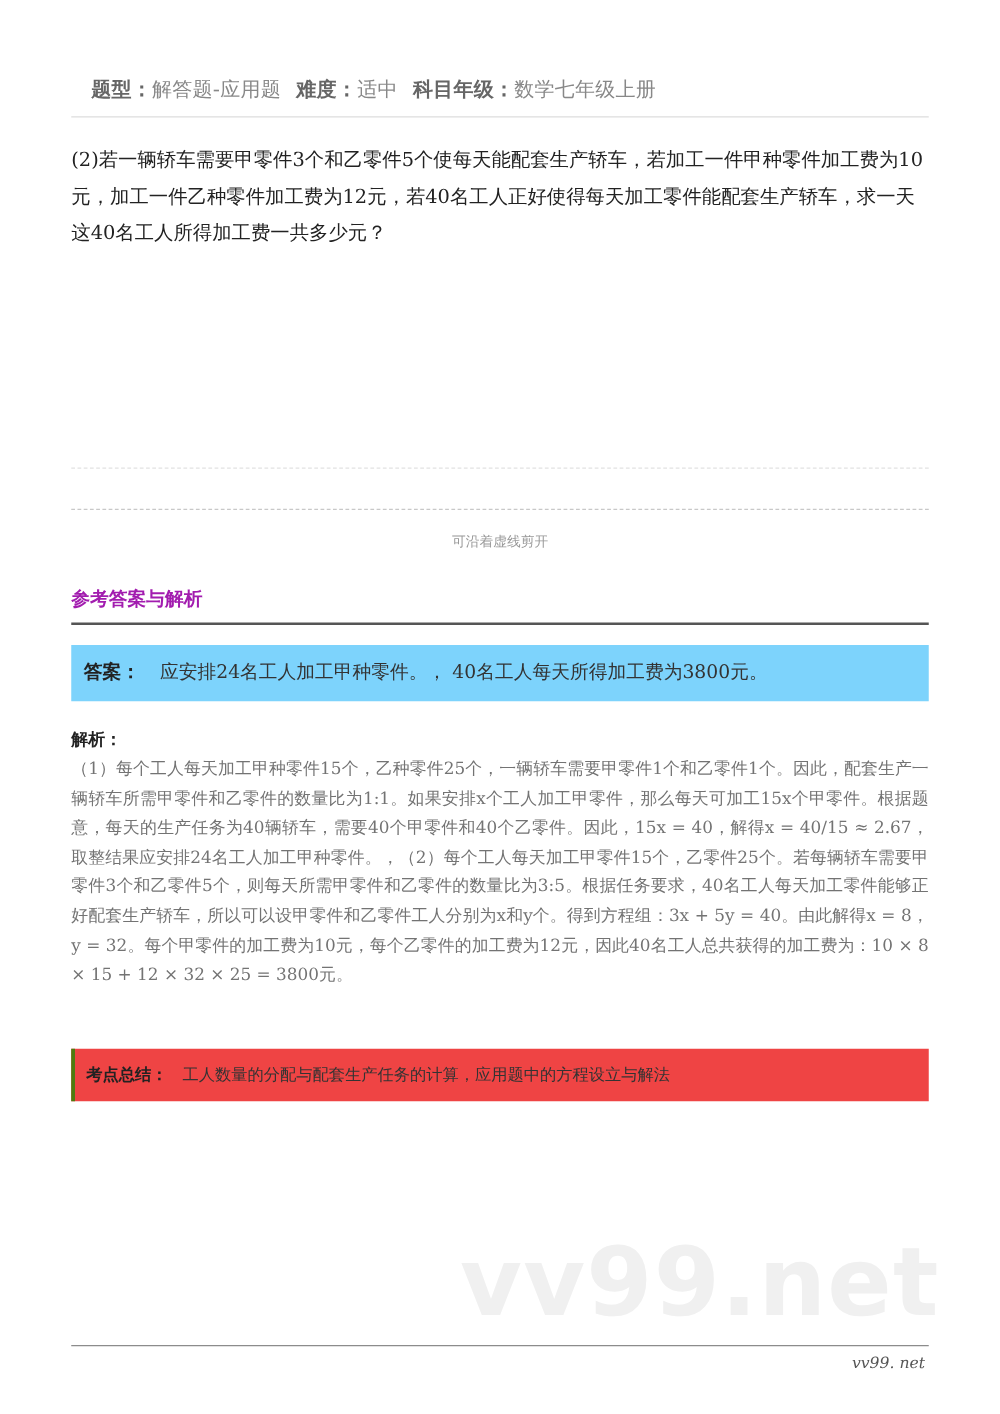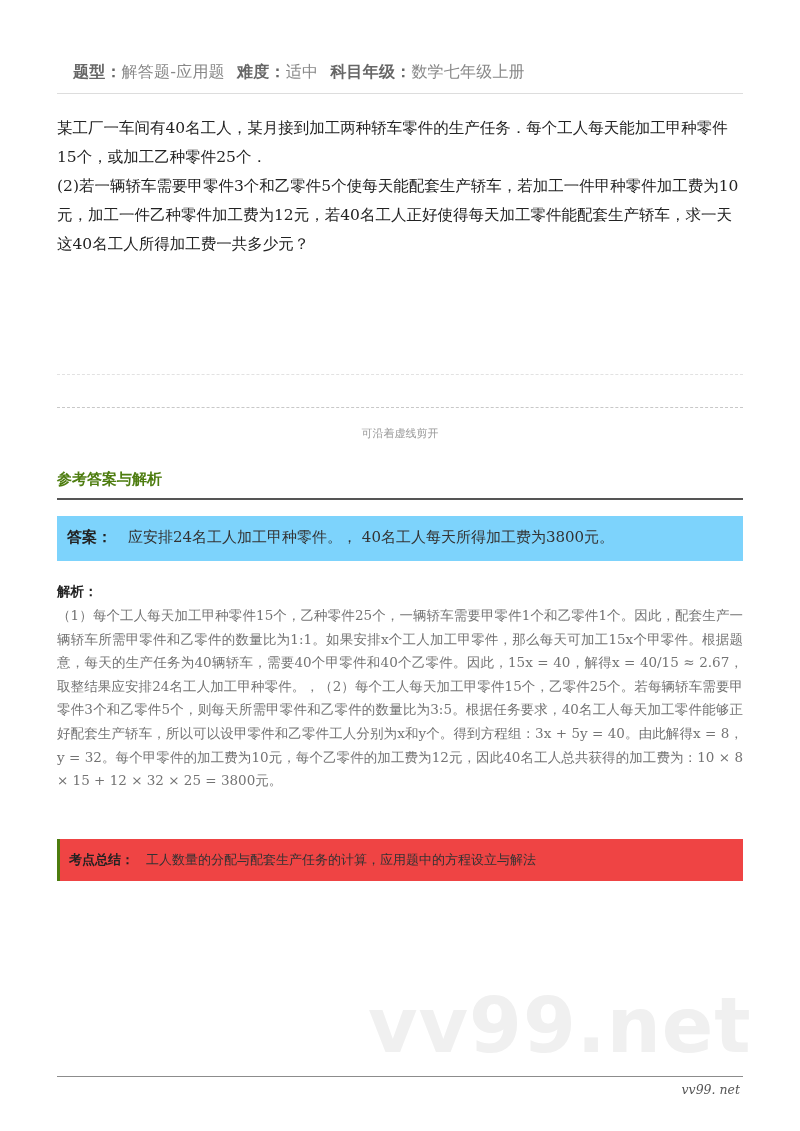--- a/index.html
+++ b/index.html
@@ -73,21 +73,21 @@
       font-size: 11px;
       color: #999999;
     }
     .ans-heading {
       position: absolute;
       left: 0;
       top: 470px;
       font-family: "DejaVu Sans", "Liberation Sans", sans-serif;
       font-weight: bold;
       font-size: 15px;
-      color: #4d7c0f;
+      color: #a21caf;
     }
     .ans-rule {
       position: absolute;
       left: 0;
       top: 498px;
       width: 686px;
       height: 2px;
       background: #555555;
     }
     .answer-box {
@@ -185,21 +185,20 @@
 <div class="page">
 
   <div class="meta-bar">
     <span class="k">题型：</span><span class="v">解答题-应用题</span>
     <span class="k">难度：</span><span class="v">适中</span>
     <span class="k">科目年级：</span><span class="v">数学七年级上册</span>
   </div>
   <div class="meta-rule"></div>
 
   <div class="question">
-    <p>某工厂一车间有40名工人，某月接到加工两种轿车零件的生产任务．每个工人每天能加工甲种零件15个，或加工乙种零件25个．</p>
     <p>(2)若一辆轿车需要甲零件3个和乙零件5个使每天能配套生产轿车，若加工一件甲种零件加工费为10元，加工一件乙种零件加工费为12元，若40名工人正好使得每天加工零件能配套生产轿车，求一天这40名工人所得加工费一共多少元？</p>
   </div>
 
   <div class="dash d1"></div>
   <div class="dash d2"></div>
   <div class="cut-hint">可沿着虚线剪开</div>
 
   <div class="ans-heading">参考答案与解析</div>
   <div class="ans-rule"></div>
 

